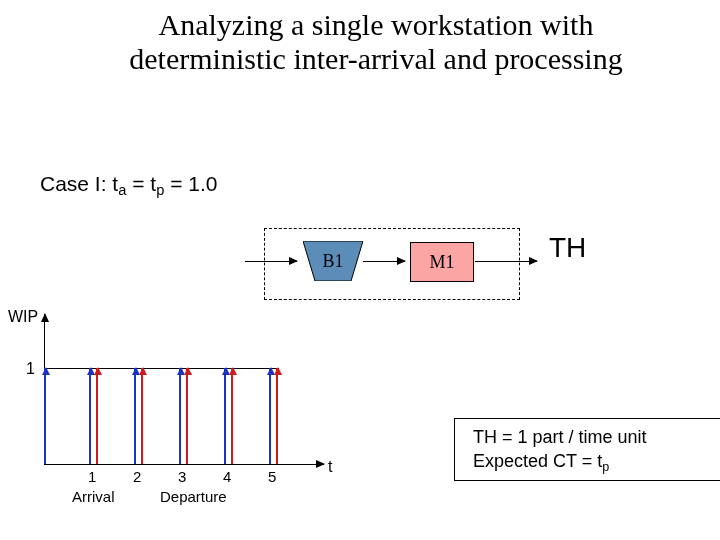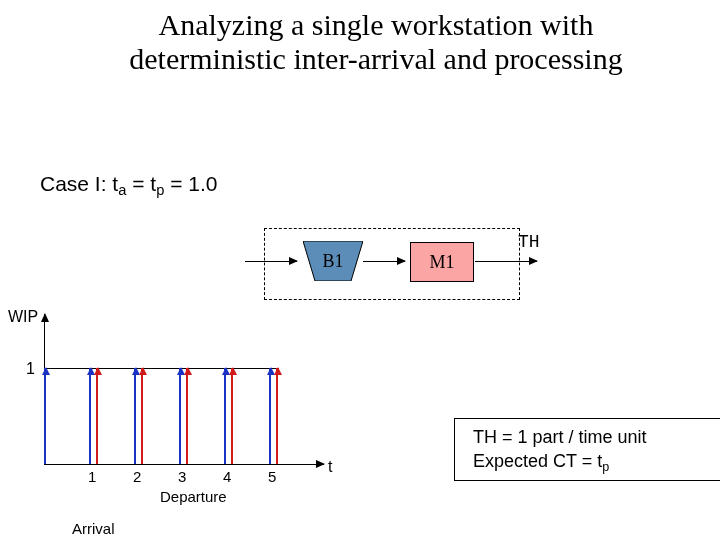--- a/index.html
+++ b/index.html
@@ -92,23 +92,23 @@
     border-top: 4.5px solid transparent;
     border-bottom: 4.5px solid transparent;
   }
   .arrow.in  { top: 32px; left: -20px; width: 52px; }
   .arrow.mid { top: 32px; left: 98px;  width: 42px; }
   .arrow.out { top: 32px; left: 210px; width: 62px; }
 
   .th-label {
     position: absolute;
     top: 232px;
-    left: 518px;
-    font-size: 18px;
-    font-family: Liberation Mono, monospace;
+    left: 549px;
+    font-size: 28px;
+    font-family: Liberation Sans, sans-serif;
   }
 
   
   .chart {
     position: absolute;
     top: 308px;
     left: 8px;
     width: 330px;
     height: 200px;
   }
@@ -201,21 +201,21 @@
   .xlab {
     position: absolute;
     top: 160px;
     font-size: 15px;
   }
   .xlab.l1 { left: 80px; }
   .xlab.l2 { left: 125px; }
   .xlab.l3 { left: 170px; }
   .xlab.l4 { left: 215px; }
   .xlab.l5 { left: 260px; }
-  .legend-a { position: absolute; top: 180px; left: 64px; font-size: 15px; margin-top: 32px; }
+  .legend-a { position: absolute; top: 180px; left: 64px; font-size: 15px; }
   .legend-d { position: absolute; top: 180px; left: 152px; font-size: 15px; }
 
   
   .eqbox {
     position: absolute;
     top: 418px;
     left: 454px;
     width: 238px;
     padding: 6px 18px;
     border: 1.5px solid #000;

